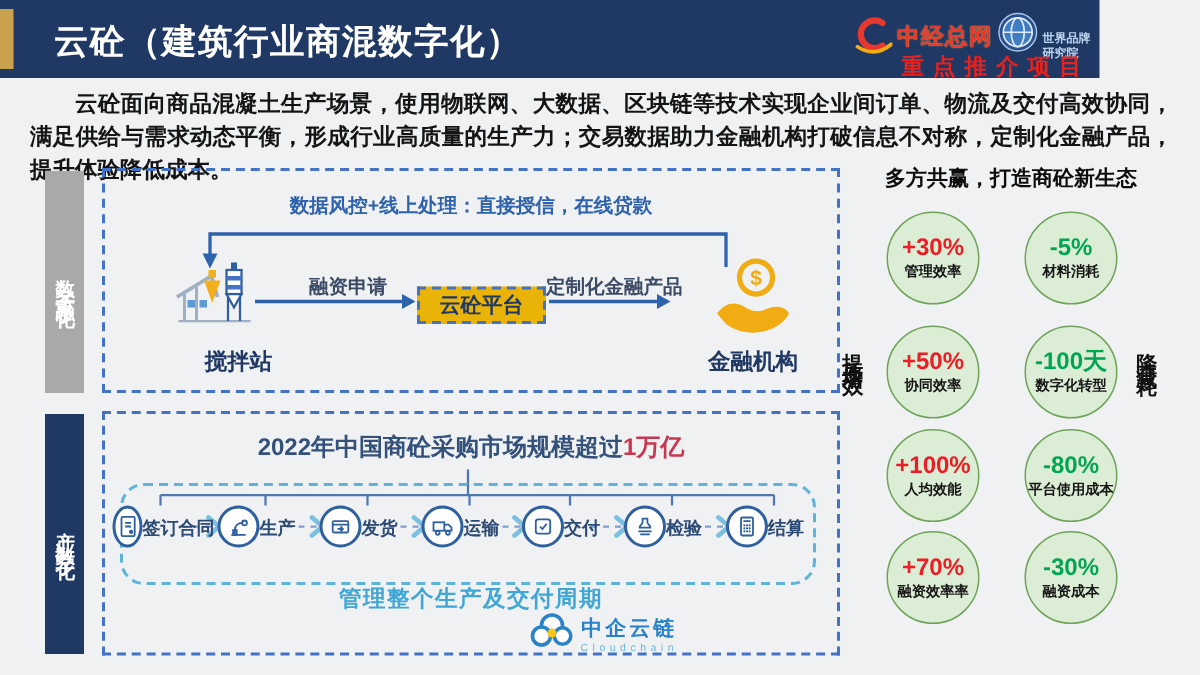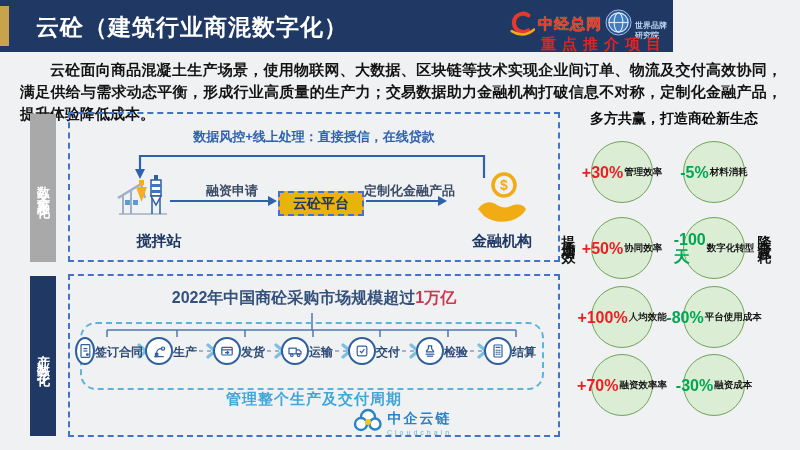--- a/index.html
+++ b/index.html
@@ -1,19 +1,19 @@
 <!DOCTYPE html>
 <html><head>
 <meta charset="utf-8">
 <style>
   html,body{margin:0;padding:0;background:#e8e8e8;}
   .stage{position:relative;width:800px;height:450px;background:#f0f1f2;overflow:hidden;
          font-family:"Liberation Sans","DejaVu Sans",sans-serif;}
   
-  .hdr{position:absolute;left:0;top:0;width:673px;height:52px;background:#1f3864;}
+  .hdr{position:absolute;left:0;top:0;width:733px;height:52px;background:#1f3864;}
   .hdr-gold{position:absolute;left:0;top:6px;width:9px;height:40px;background:#c9a24e;}
   .hdr-title{position:absolute;left:36px;top:12px;font-size:23px;font-weight:bold;color:#ffffff;letter-spacing:1px;white-space:nowrap;}
   .logo-row{position:absolute;right:6px;top:7px;display:flex;align-items:center;gap:3px;}
   .cjw-text{color:#e8372c;font-weight:bold;font-size:15px;letter-spacing:1px;text-shadow:0 0 1px #f2c14e;white-space:nowrap;}
   .wbi-text{display:flex;flex-direction:column;font-size:8px;color:#bdd4f0;font-weight:bold;line-height:10px;margin-top:14px;}
   .banner{position:absolute;right:6px;top:35px;color:#e5231f;font-weight:bold;font-size:15px;letter-spacing:6px;white-space:nowrap;}
   
   .intro{position:absolute;left:20px;top:59px;width:762px;font-size:15px;font-weight:bold;color:#141414;line-height:22px;text-indent:2em;text-align:justify;}
   
   .rail{position:absolute;left:30px;width:26px;display:flex;align-items:center;justify-content:center;}
@@ -41,21 +41,21 @@
   .step-lbl{margin-top:3px;font-size:12px;font-weight:600;color:#2c4a74;white-space:nowrap;}
   .cycle-note{position:absolute;left:0;top:114px;width:100%;text-align:center;font-size:15px;font-weight:bold;color:#3fa6d6;letter-spacing:1px;}
   .vendor{position:absolute;left:282px;top:131px;display:flex;align-items:flex-start;gap:3px;z-index:3;}
   .vendor-col{display:flex;flex-direction:column;align-items:center;}
   .vendor-name{font-size:14px;font-weight:600;color:#2a82c9;letter-spacing:2px;line-height:22px;white-space:nowrap;}
   .vendor-sub{font-size:7px;color:#6ab5dd;letter-spacing:3px;}
   
   .benefits-title{position:absolute;left:590px;top:110px;width:190px;font-size:14px;font-weight:bold;color:#0d0d0d;white-space:nowrap;}
   .vtext{position:absolute;writing-mode:vertical-rl;text-orientation:upright;font-size:14px;font-weight:bold;color:#111;letter-spacing:5px;}
   .benefit{position:absolute;width:62px;height:62px;border-radius:50%;background:#dcedd5;border:1px solid #6fa35a;box-sizing:border-box;
-           display:flex;align-items:center;justify-content:center;gap:1px;}
+           display:flex;flex-direction:column;align-items:center;justify-content:center;gap:1px;}
   .benefit .val{font-size:16px;font-weight:bold;line-height:17px;}
   .benefit.t-up .val{color:#ee1c25;}
   .benefit.t-down .val{color:#00a651;}
   .benefit .lab{font-size:9.5px;font-weight:600;color:#161616;white-space:nowrap;}
 </style>
 </head>
 <body>
 
 <div class="stage">
 

